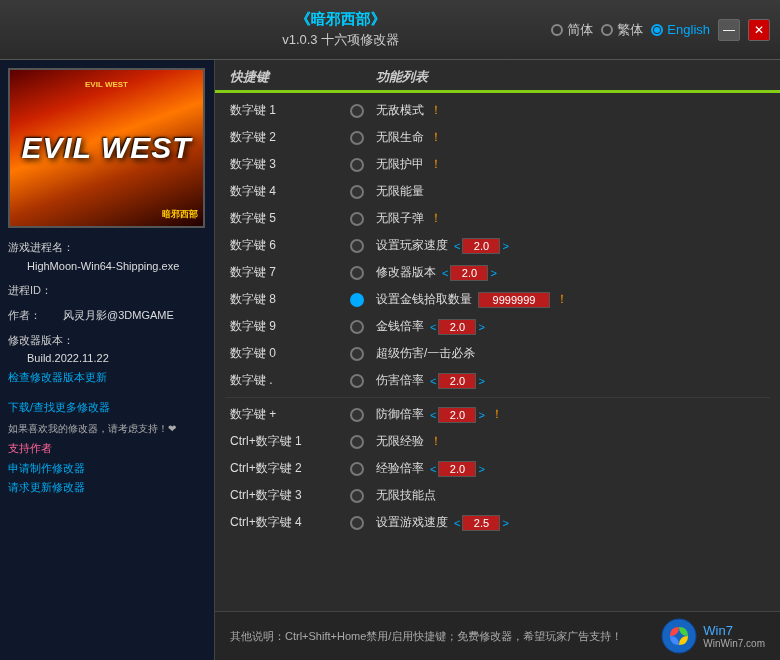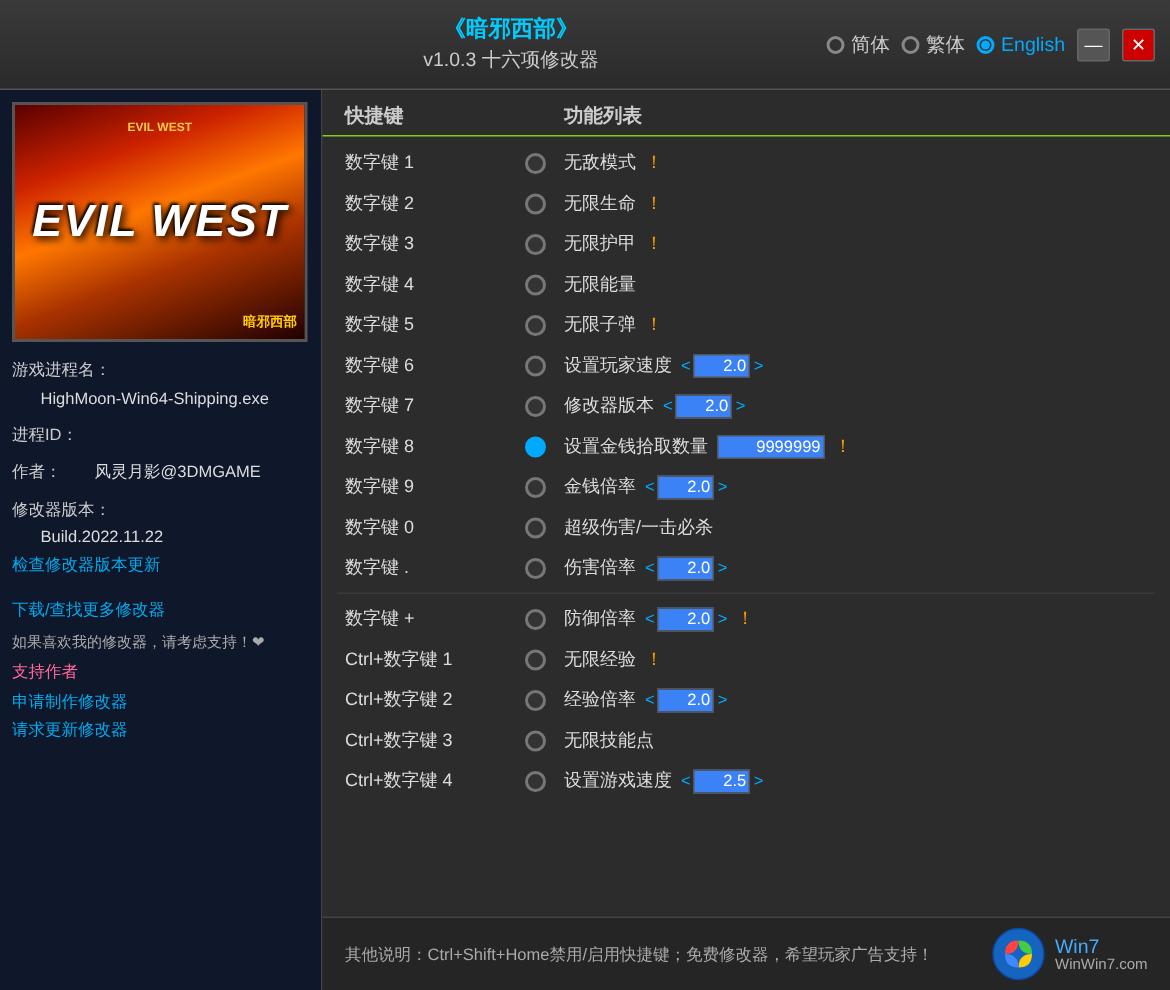--- a/index.html
+++ b/index.html
@@ -151,21 +151,22 @@
       flex: 1;
       background: #2c2c2c;
       display: flex;
       flex-direction: column;
     }
 
     
     .cheat-header {
       display: flex;
       padding: 8px 15px 4px 15px;
-      border-bottom: 1px solid #84cc16;
+      border-bottom: 3px solid #84cc16;
+      font-style: italic;
     }
     .col-hotkey {
       width: 120px;
       color: #ccc;
       font-size: 13px;
       font-weight: bold;
     }
     .col-func {
       flex: 1;
       color: #ccc;
@@ -218,26 +219,26 @@
     .warning-icon {
       color: #ff9900;
       font-size: 12px;
     }
     .value-control {
       display: flex;
       align-items: center;
       gap: 2px;
     }
     .value-display {
-      background: #3b82f6;
+      background: #b91c1c;
       border: 1px solid #555;
       color: #fff;
       font-size: 11px;
       width: 38px;
-      text-align: right;
+      text-align: center;
       padding: 1px 2px;
     }
     .value-display.wide {
       width: 72px;
     }
     .value-bracket {
       color: #00aaff;
       font-size: 11px;
     }
 

